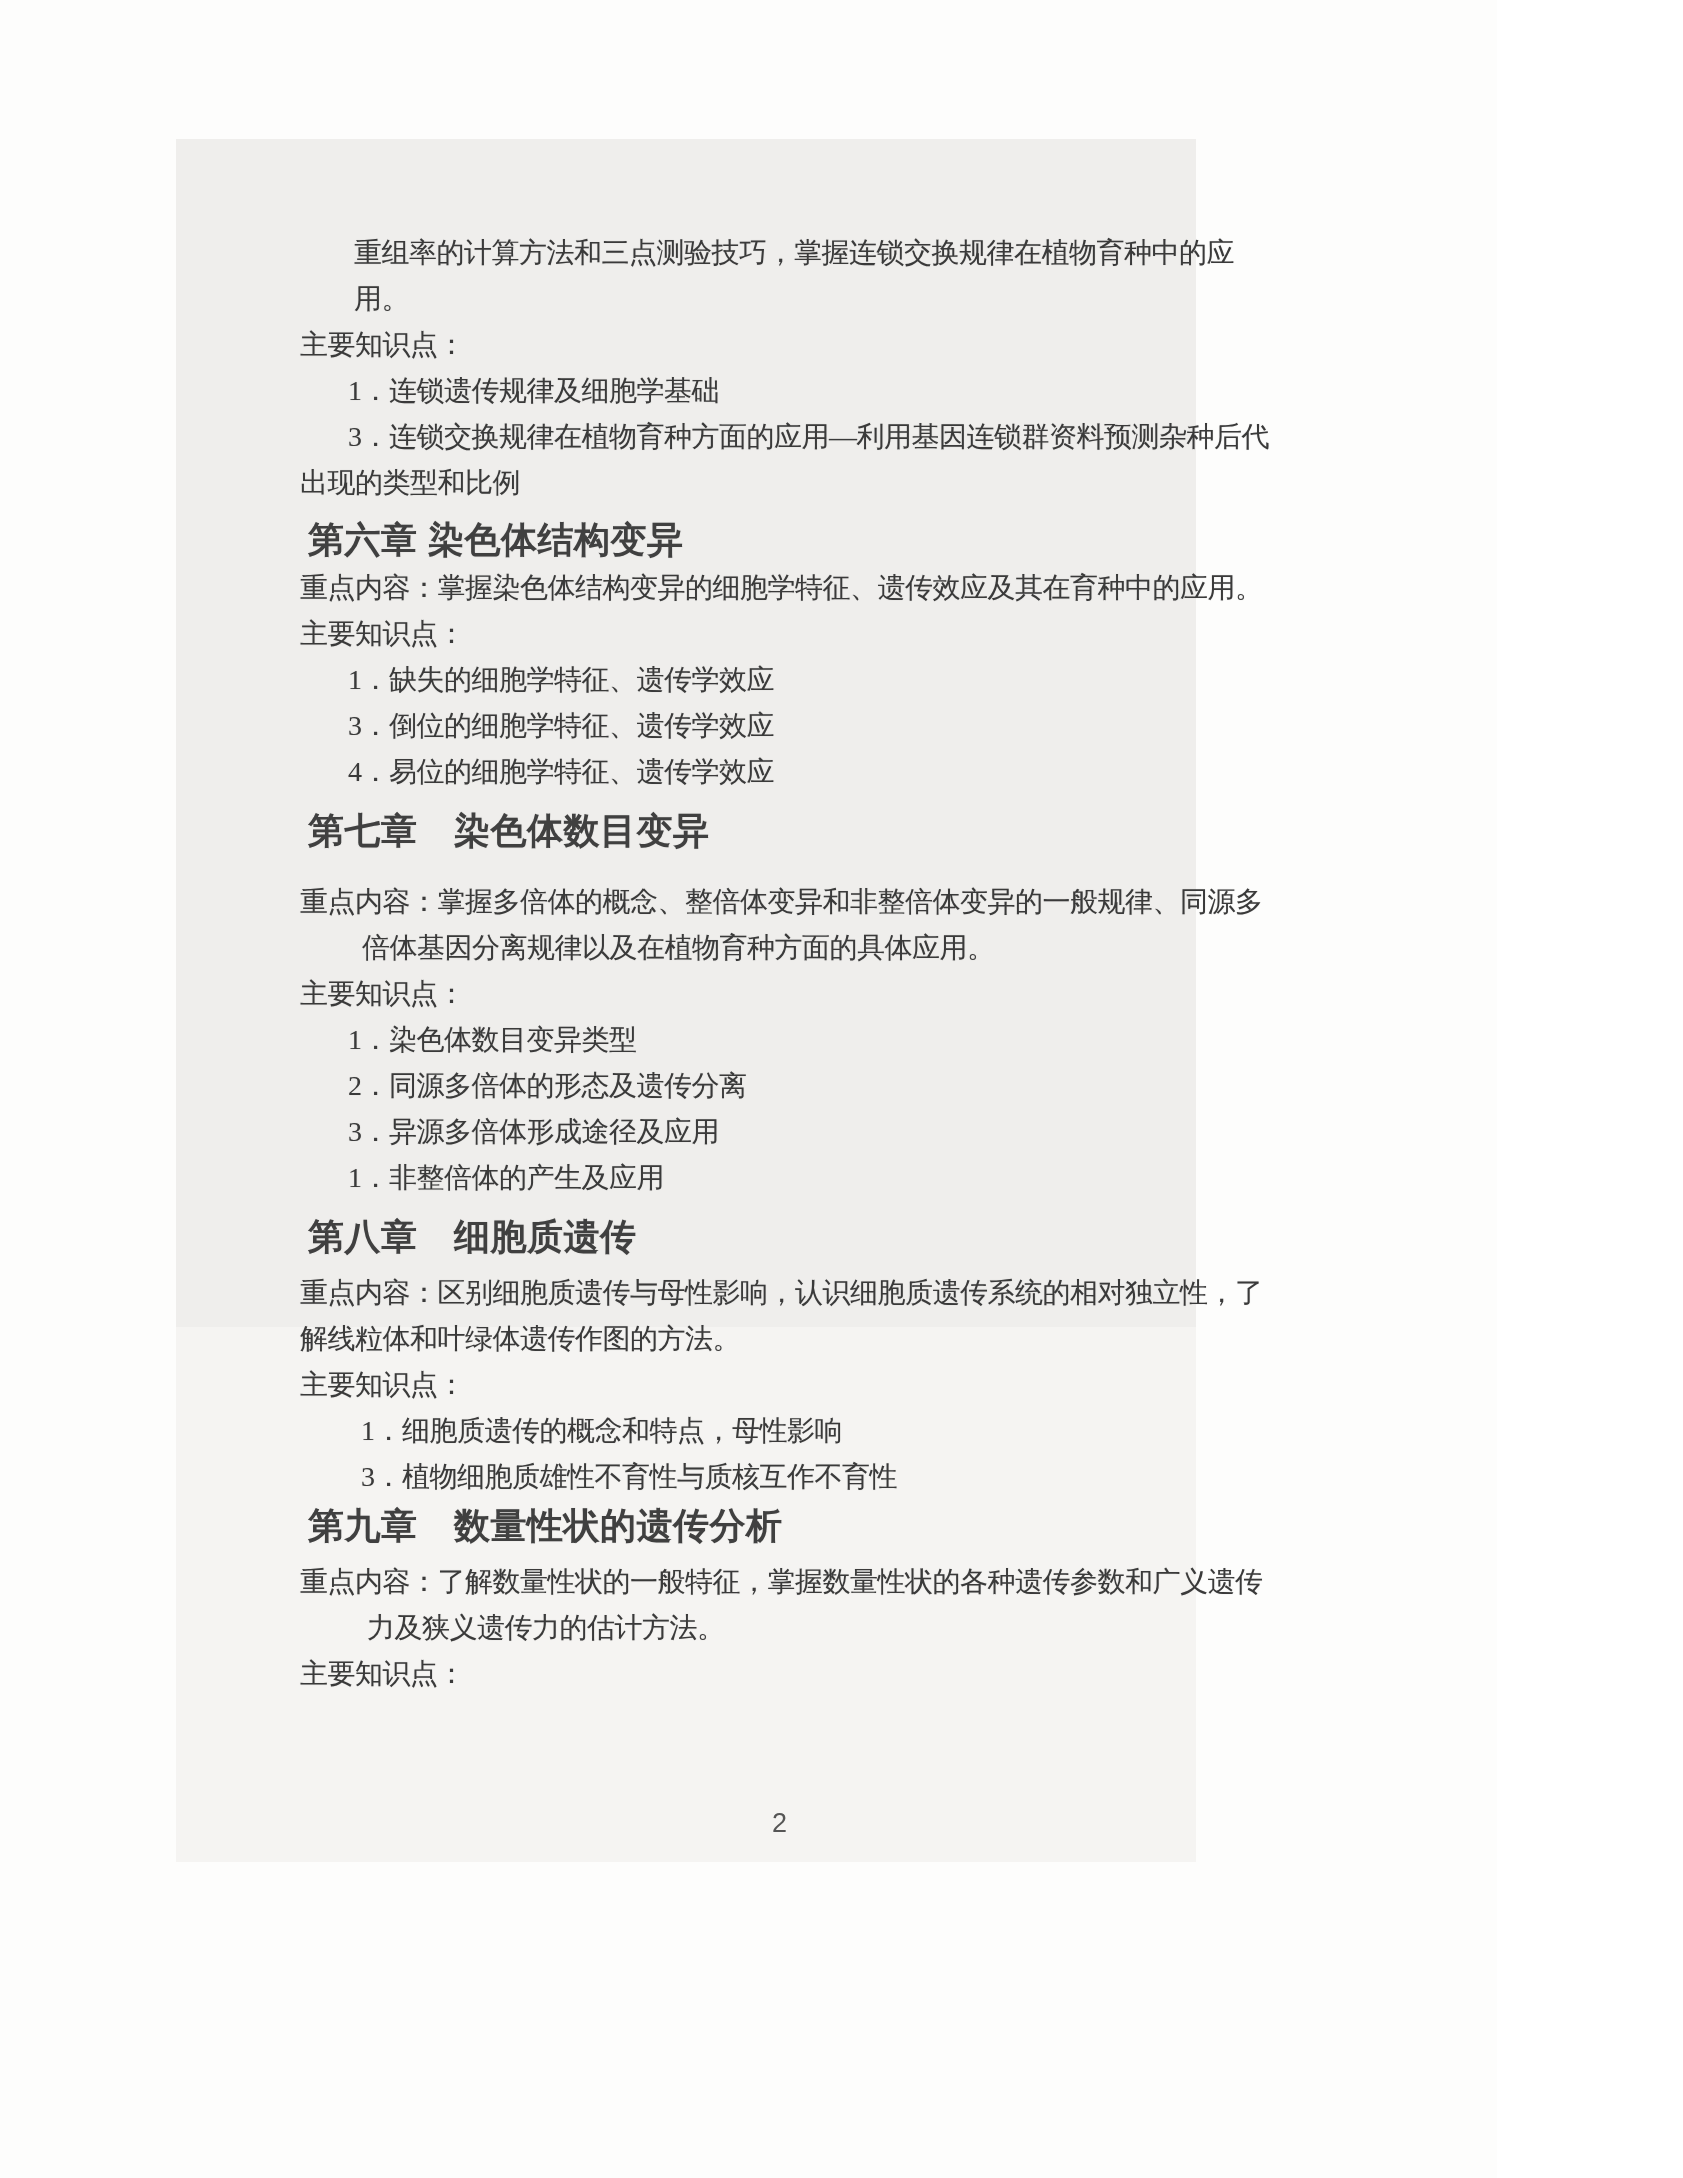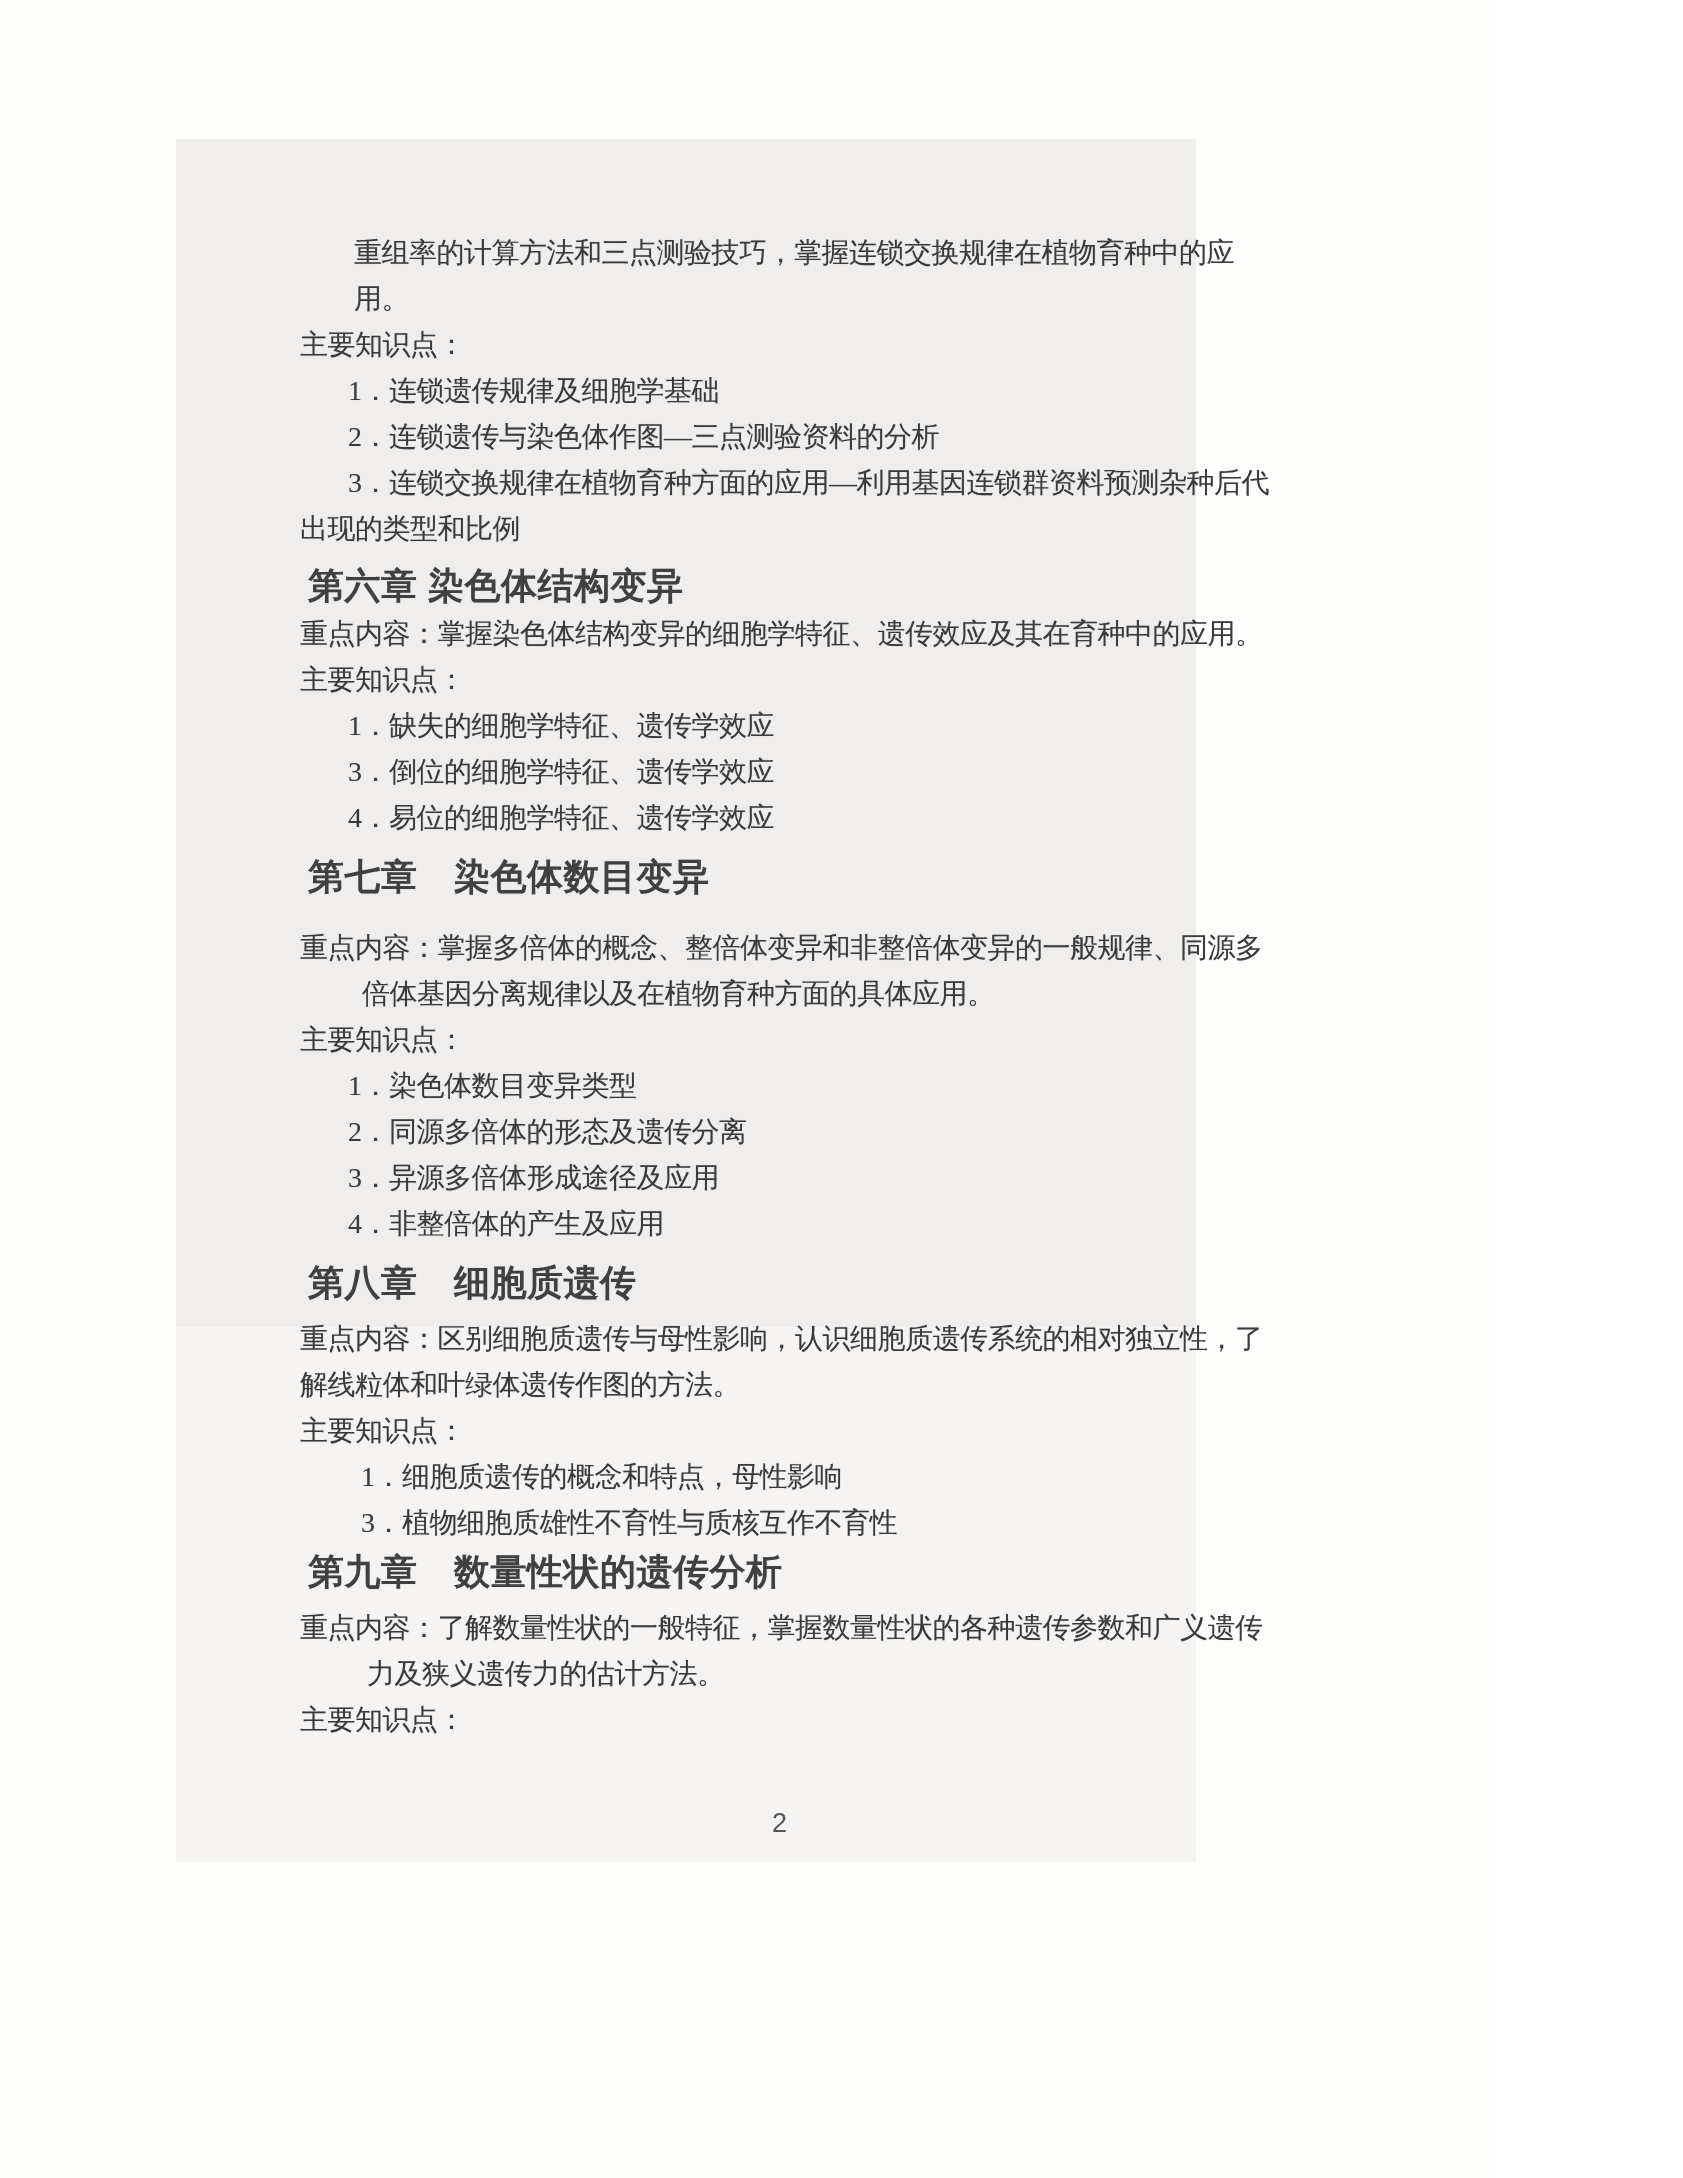--- a/index.html
+++ b/index.html
@@ -75,39 +75,38 @@
 <div class="page">
   <div class="tint-upper"></div>
   <div class="tint-lower"></div>
 
   <div class="content">
 
     <div class="line indent-wrap">重组率的计算方法和三点测验技巧，掌握连锁交换规律在植物育种中的应</div>
     <div class="line indent-wrap">用。</div>
     <div class="line">主要知识点：</div>
     <div class="line indent-item">1．连锁遗传规律及细胞学基础</div>
-    <div class="line indent-item">2．连锁遗传与染色体作图—三点测验资料的分析</div>
     <div class="line indent-item">3．连锁交换规律在植物育种方面的应用—利用基因连锁群资料预测杂种后代</div>
     <div class="line">出现的类型和比例</div>
 
     <div class="heading h6">第六章 染色体结构变异</div>
     <div class="line">重点内容：掌握染色体结构变异的细胞学特征、遗传效应及其在育种中的应用。</div>
     <div class="line">主要知识点：</div>
     <div class="line indent-item">1．缺失的细胞学特征、遗传学效应</div>
     <div class="line indent-item">3．倒位的细胞学特征、遗传学效应</div>
     <div class="line indent-item">4．易位的细胞学特征、遗传学效应</div>
 
     <div class="heading h7">第七章　染色体数目变异</div>
     <div class="line">重点内容：掌握多倍体的概念、整倍体变异和非整倍体变异的一般规律、同源多</div>
     <div class="line indent-focus2a">倍体基因分离规律以及在植物育种方面的具体应用。</div>
     <div class="line">主要知识点：</div>
     <div class="line indent-item">1．染色体数目变异类型</div>
     <div class="line indent-item">2．同源多倍体的形态及遗传分离</div>
     <div class="line indent-item">3．异源多倍体形成途径及应用</div>
-    <div class="line indent-item">4．非整倍体的产生及应用</div>
+    <div class="line indent-item">1．非整倍体的产生及应用</div>
 
     <div class="heading h8">第八章　细胞质遗传</div>
     <div class="line">重点内容：区别细胞质遗传与母性影响，认识细胞质遗传系统的相对独立性，了</div>
     <div class="line">解线粒体和叶绿体遗传作图的方法。</div>
     <div class="line">主要知识点：</div>
     <div class="line indent-item-deep">1．细胞质遗传的概念和特点，母性影响</div>
     <div class="line indent-item-deep">3．植物细胞质雄性不育性与质核互作不育性</div>
 
     <div class="heading h9">第九章　数量性状的遗传分析</div>
     <div class="line">重点内容：了解数量性状的一般特征，掌握数量性状的各种遗传参数和广义遗传</div>

